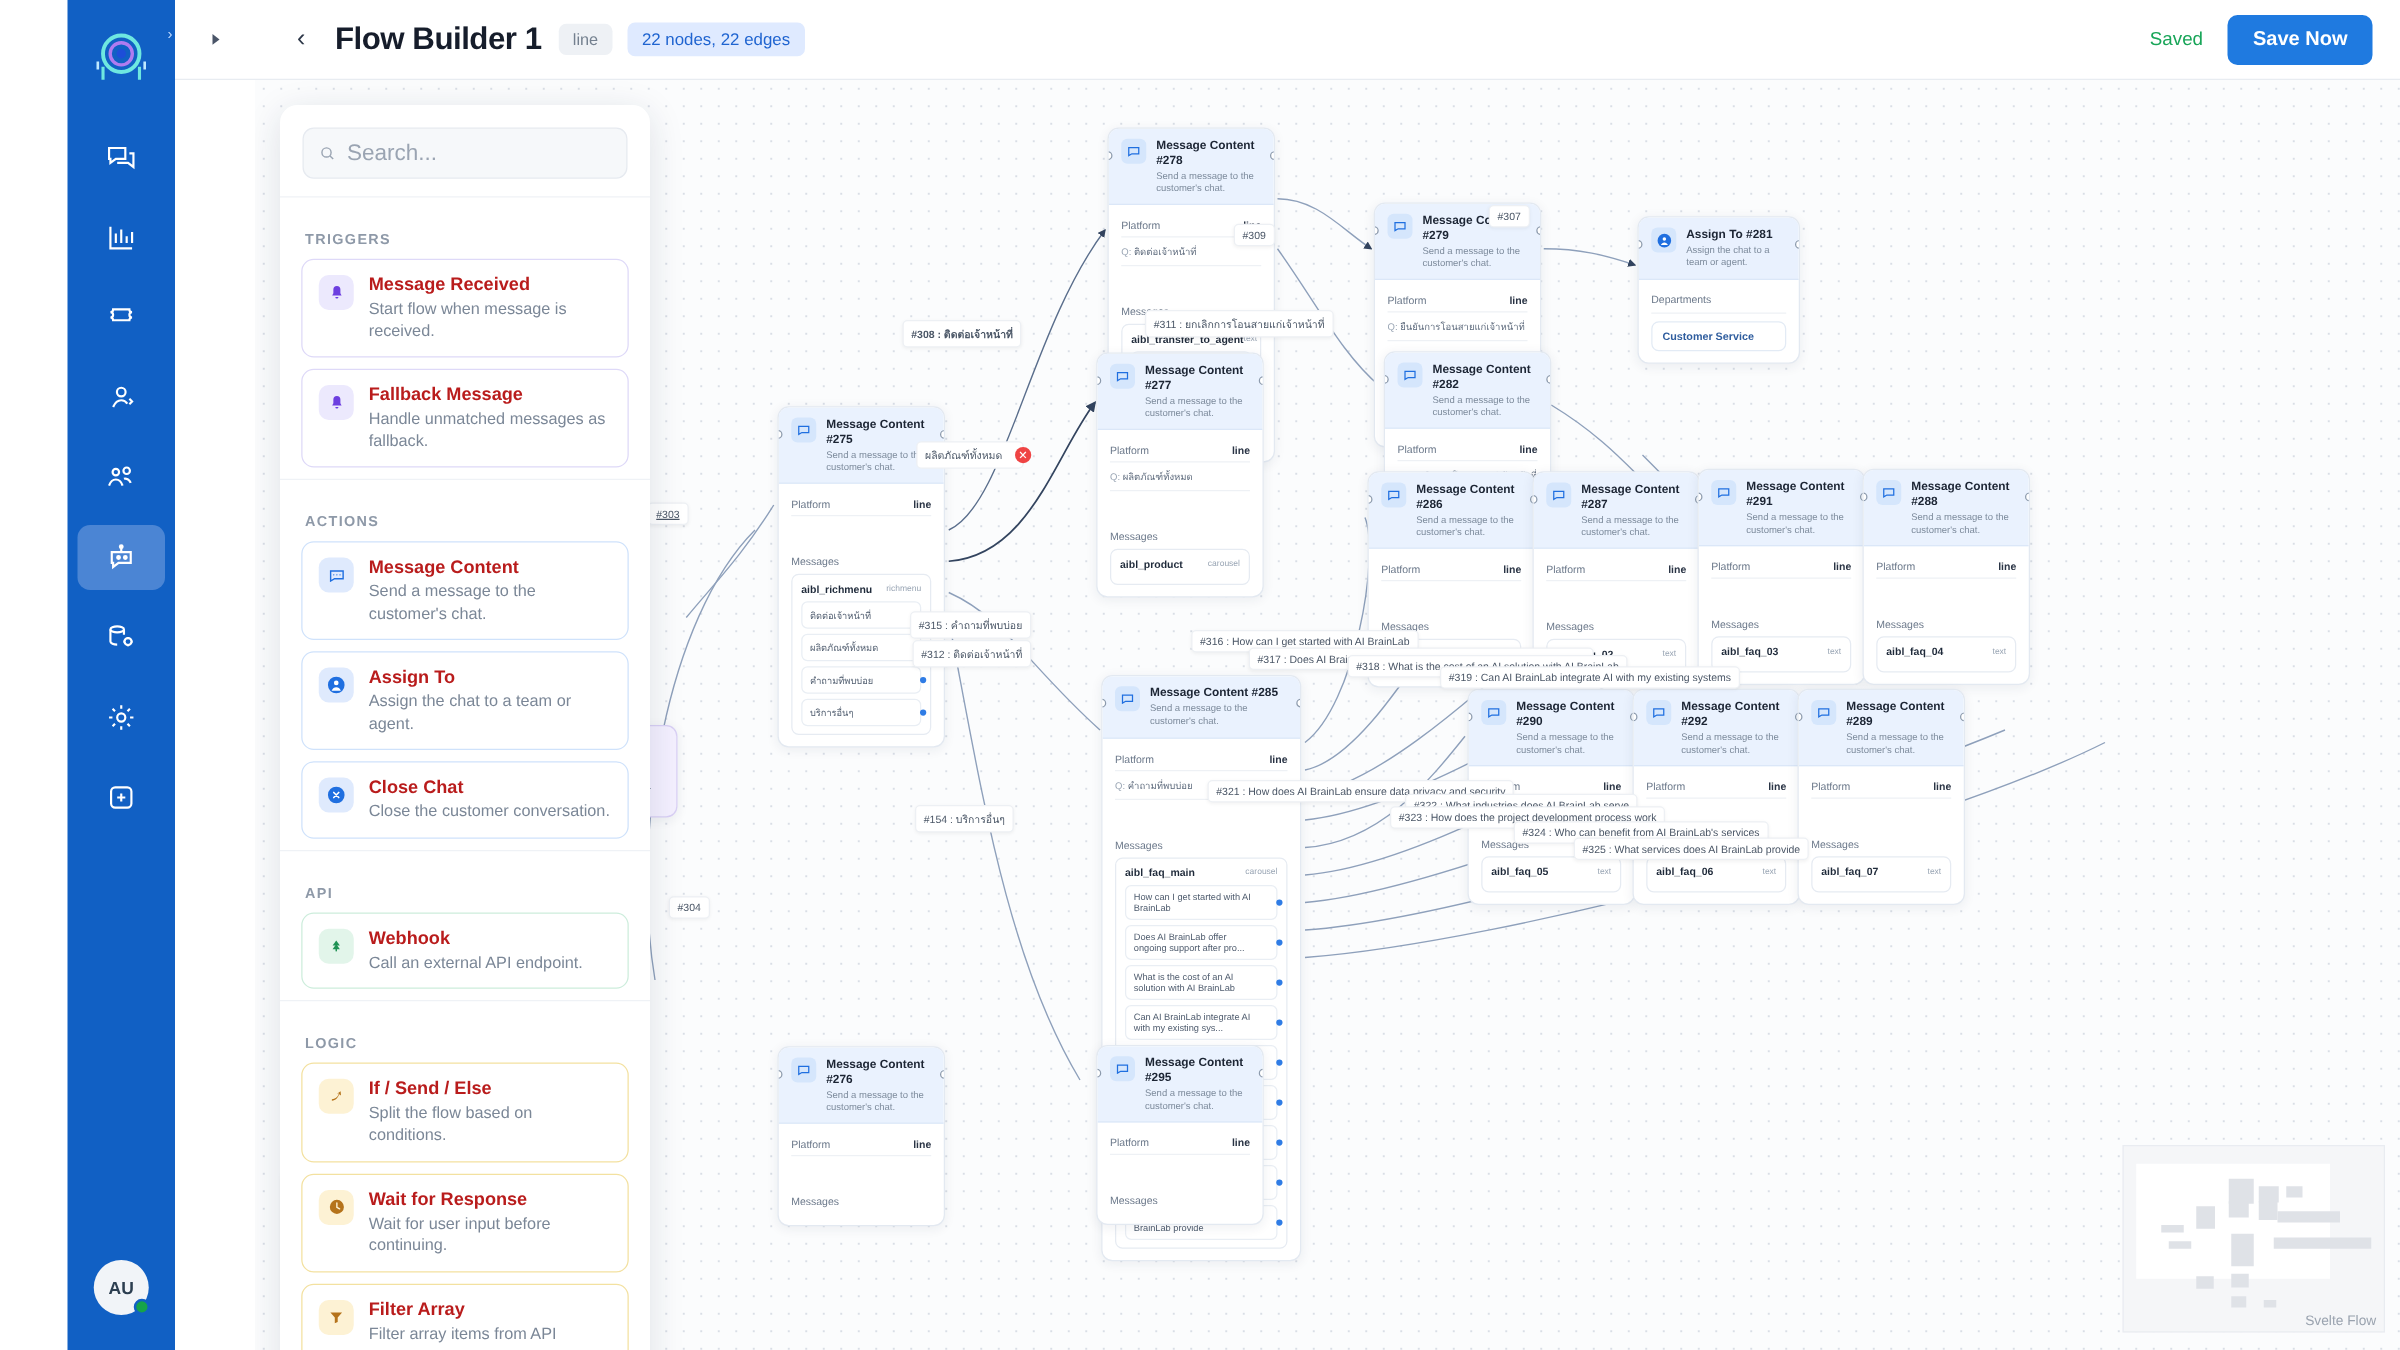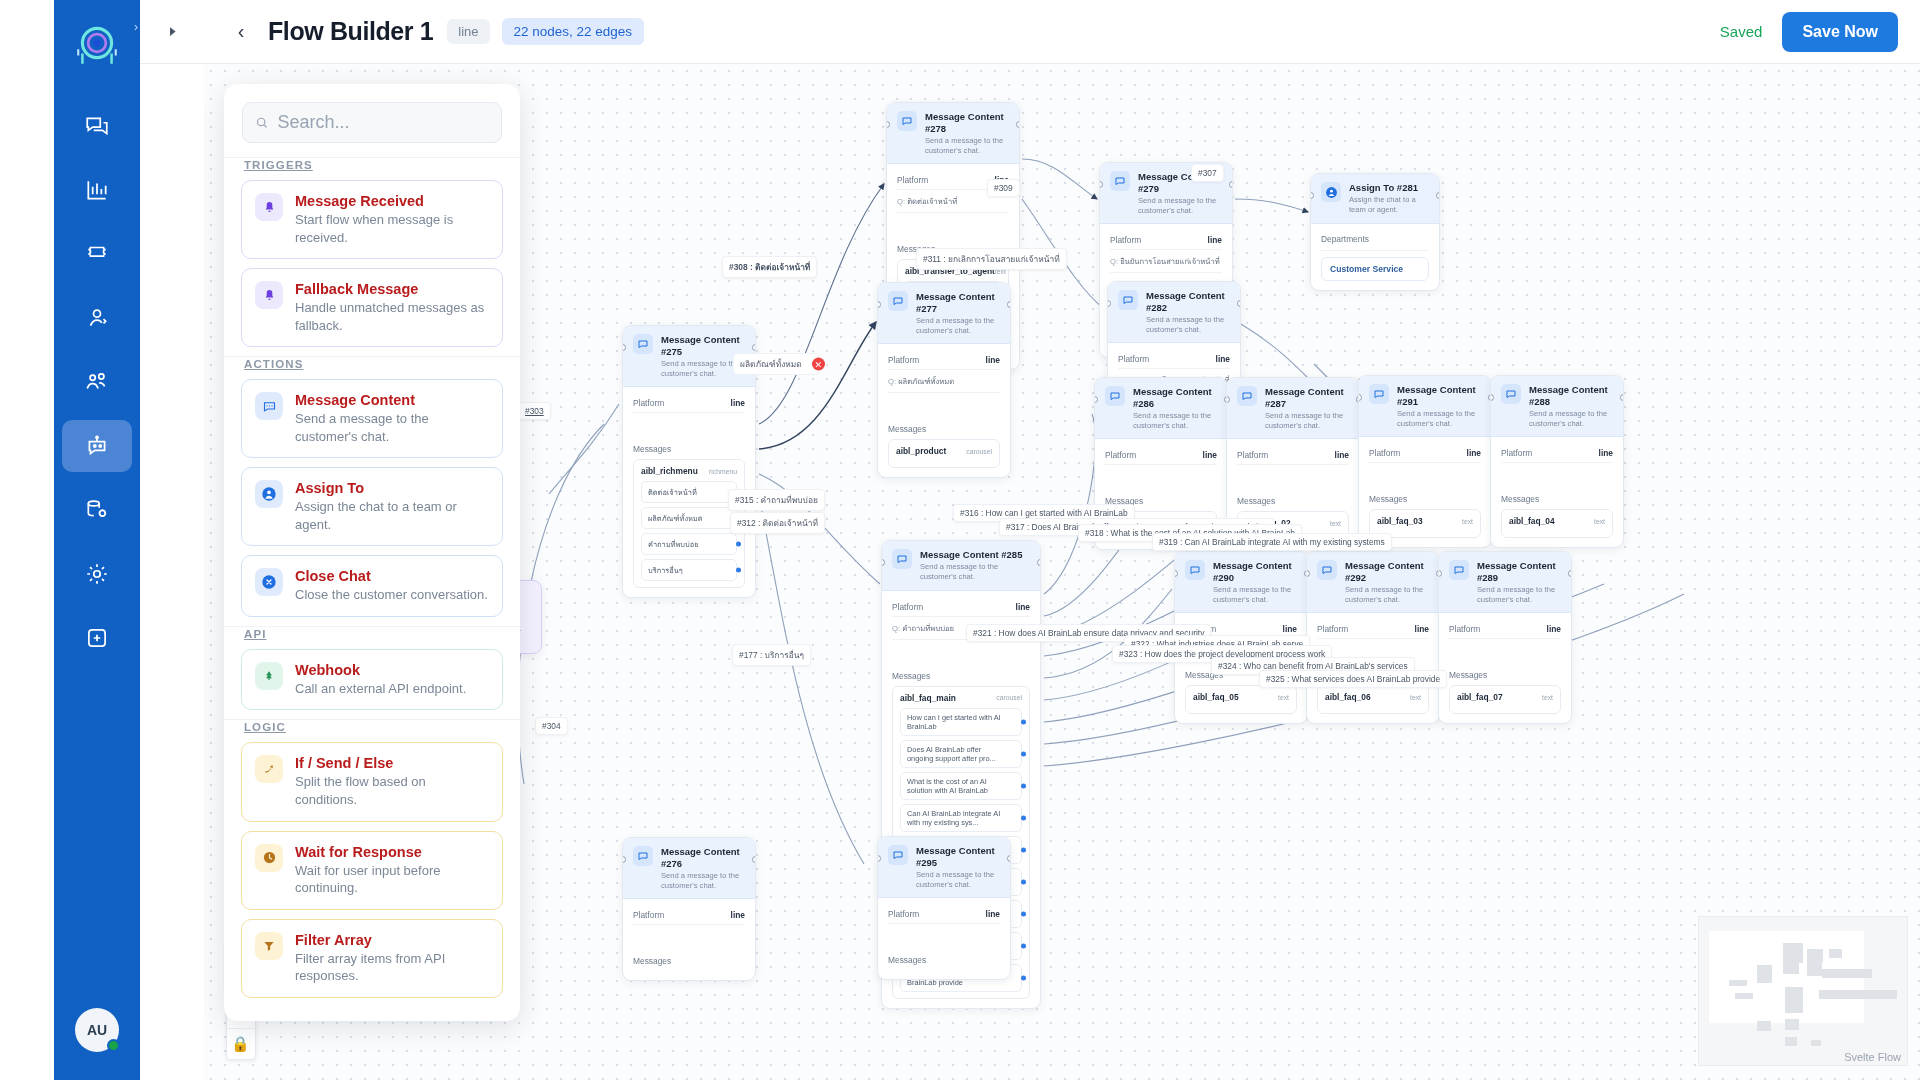--- a/index.html
+++ b/index.html
@@ -127,23 +127,22 @@
     border-radius: 9px; padding: 9px 12px;
   }
   .palette-search input {
     border: none; outline: none; background: transparent;
     font-size: 18px; color: #c2410c; width: 100%;
     font-family: "Liberation Sans", sans-serif;
   }
   .palette-search input::placeholder { color: #9aa4b2; }
   .pal-section {
     font-size: 11.5px; font-weight: 700; letter-spacing: 1.1px;
-    color: #8e99a8; padding: 1px 20px 9px;
+    color: #8e99a8; padding: 28px 20px 9px;
     border-top: 1px solid #eff2f6;
-    text-decoration: underline;
   }
   .pal-section.first { border-top: 1px solid #eff2f6; }
   .pal-item {
     display: flex; gap: 12px; align-items: flex-start;
     margin: 0 17px 9px; padding: 12px 13px;
     border-radius: 10px; cursor: pointer;
     background: #fff;
   }
   .pal-item.trig { border: 1px solid #ded9f8; }
   .pal-item.act { border: 1px solid #cfe2fb; }
@@ -1029,21 +1028,21 @@
       </div>
     <div id="labels-layer" style="position:absolute;left:0;top:0;width:100%;height:100%;z-index:7;">
         <div class="elabel" style="left: 314px; top: 338px; text-decoration: underline;">#303</div>
         <div class="elabel" style="left: 331px; top: 653px;">#304</div>
         <div class="elabel" style="left: 518px; top: 192px; font-weight: bold;">#308 : ติดต่อเจ้าหน้าที่</div>
         <div class="elabel" style="left: 783px; top: 115px;">#309</div>
         <div class="elabel" style="left: 987px; top: 100px;">#307</div>
         <div class="elabel" style="left: 712px; top: 184px;">#311 : ยกเลิกการโอนสายแก่เจ้าหน้าที่</div>
         <div class="elabel" style="left: 524px; top: 425px;">#315 : คำถามที่พบบ่อย</div>
         <div class="elabel" style="left: 526px; top: 448px;">#312 : ติดต่อเจ้าหน้าที่</div>
-        <div class="elabel" style="left: 528px; top: 580px;">#177 : บริการอื่นๆ</div>
+        <div class="elabel" style="left: 528px; top: 580px;">#154 : บริการอื่นๆ</div>
         <div class="elabel" style="left: 749px; top: 440px;">#316 : How can I get started with AI BrainLab</div>
         <div class="elabel" style="left: 795px; top: 454px;">#317 : Does AI BrainLab offer ongoing support after project completion</div>
         <div class="elabel" style="left: 874px; top: 460px;">#318 : What is the cost of an AI solution with AI BrainLab</div>
         <div class="elabel" style="left: 948px; top: 469px;">#319 : Can AI BrainLab integrate AI with my existing systems</div>
         <div class="elabel" style="left: 762px; top: 560px;">#321 : How does AI BrainLab ensure data privacy and security</div>
         <div class="elabel" style="left: 920px; top: 571px;">#322 : What industries does AI BrainLab serve</div>
         <div class="elabel" style="left: 908px; top: 581px;">#323 : How does the project development process work</div>
         <div class="elabel" style="left: 1007px; top: 593px;">#324 : Who can benefit from AI BrainLab's services</div>
         <div class="elabel" style="left: 1055px; top: 606px;">#325 : What services does AI BrainLab provide</div>
         <div class="err-badge" style="left: 529px; top: 289px;"><span>ผลิตภัณฑ์ทั้งหมด</span><span class="x">✕</span></div>

